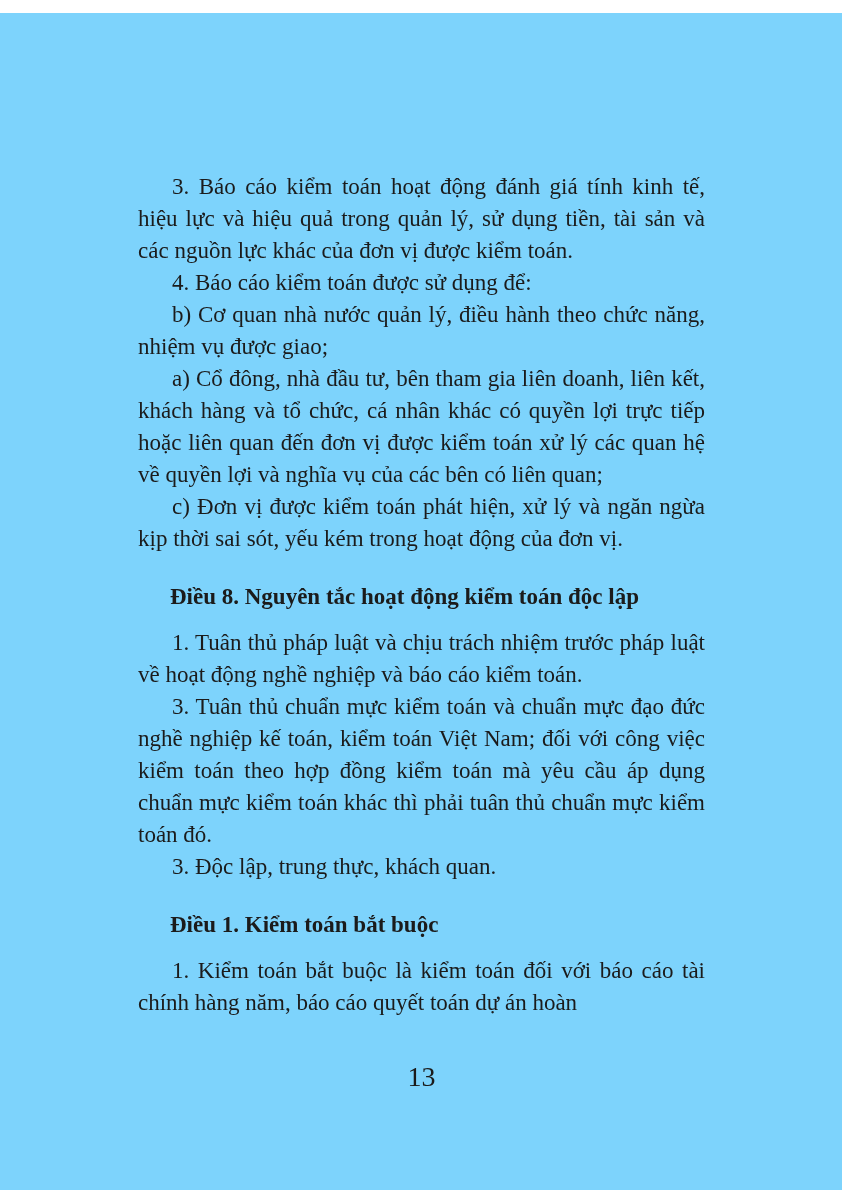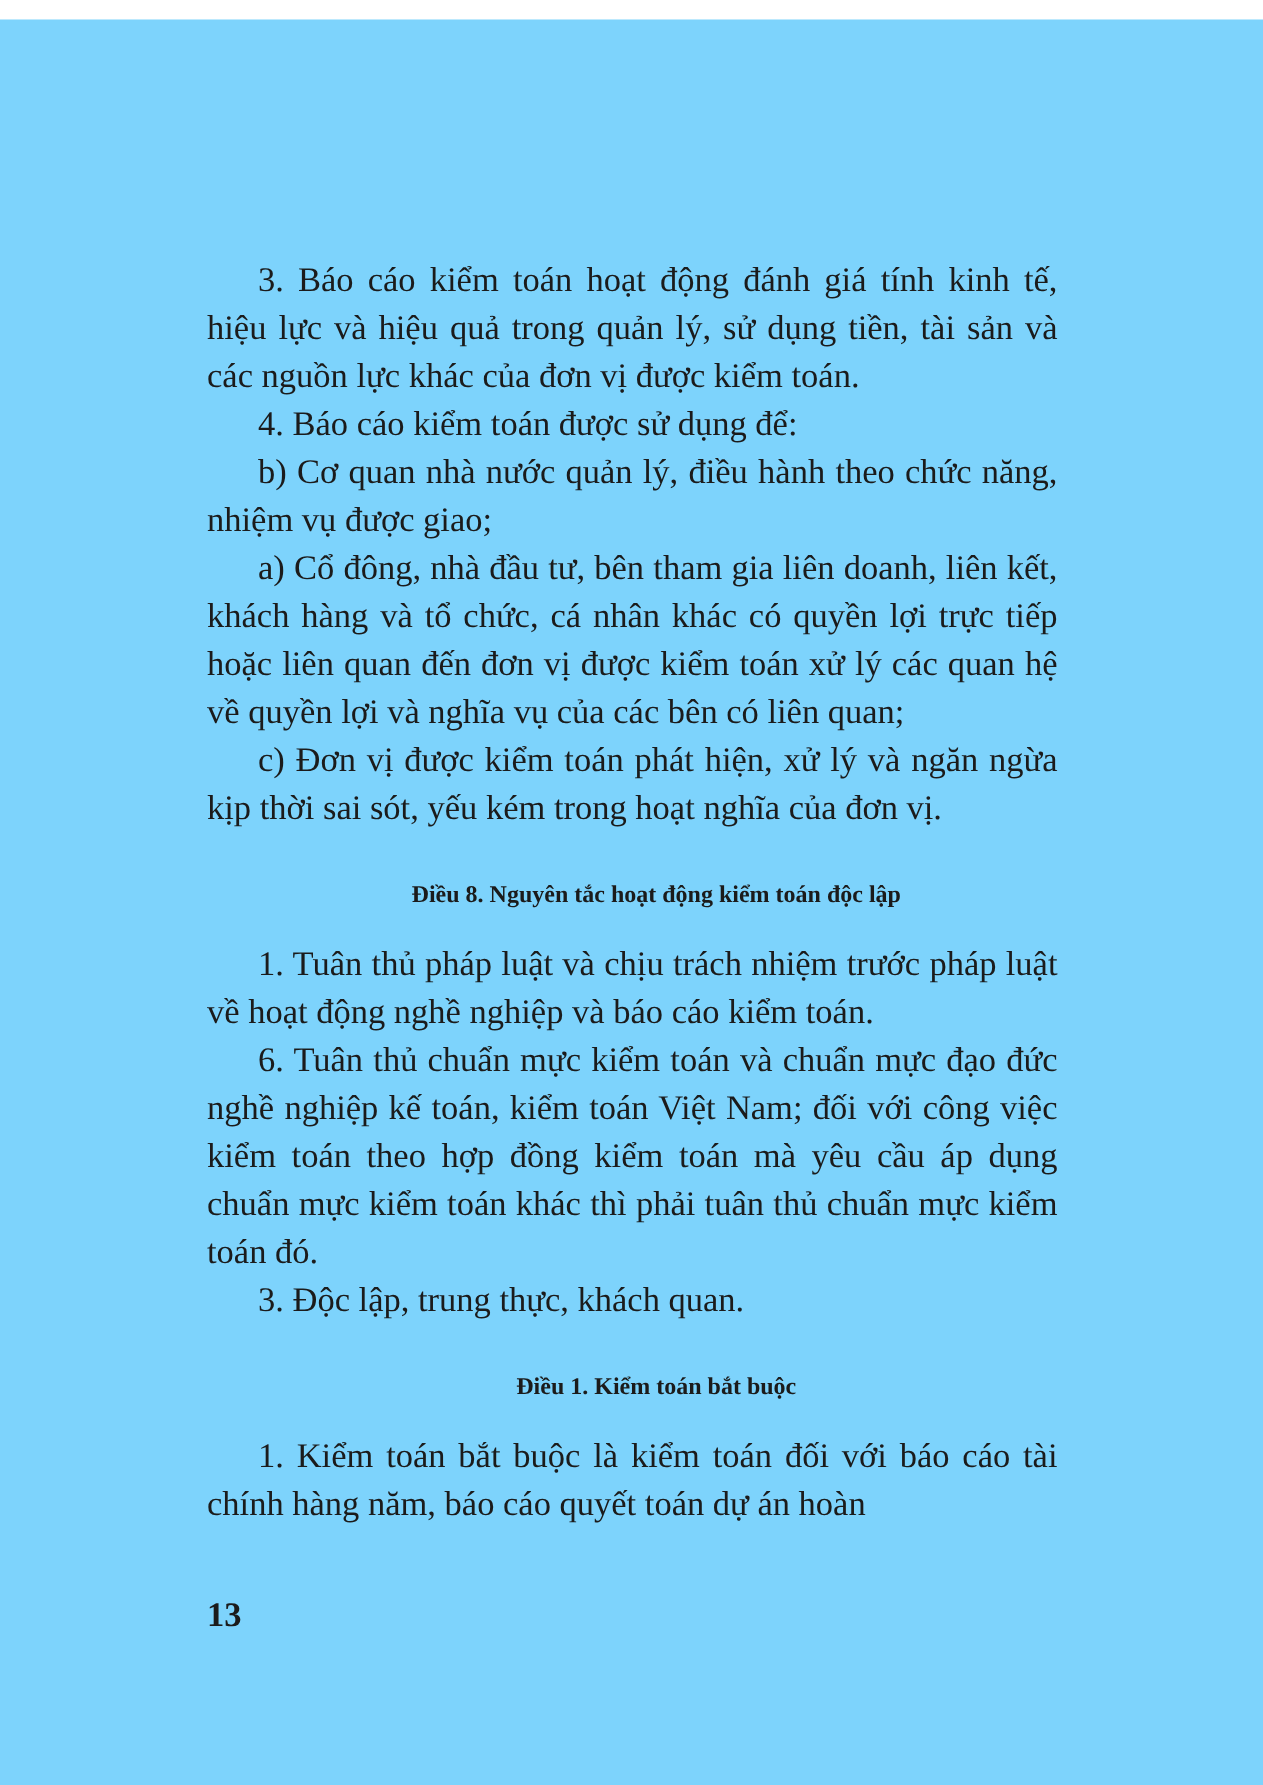--- a/index.html
+++ b/index.html
@@ -26,47 +26,46 @@
     line-height: 32px;
     text-align: justify;
   }
   .para {
     margin: 0;
     text-indent: 34px;
   }
   .heading {
     margin: 26px 0 14px 0;
     text-indent: 32px;
-    font-size: 16px;
+    font-size: 23px;
     line-height: 32px;
     font-weight: bold;
-    text-align: center;
+    text-align: left;
   }
   .page-number {
     position: absolute;
     left: 138px;
     width: 567px;
     top: 1048px;
-    text-align: left;
-    font-size: 23px;
+    text-align: center;
+    font-size: 28px;
     line-height: 32px;
-    font-weight: bold;
   }
 </style>
 </head>
 <body>
 
 <div class="page">
   <div class="content">
     <p class="para">3. Báo cáo kiểm toán hoạt động đánh giá tính kinh tế, hiệu lực và hiệu quả trong quản lý, sử dụng tiền, tài sản và các nguồn lực khác của đơn vị được kiểm toán.</p>
     <p class="para">4. Báo cáo kiểm toán được sử dụng để:</p>
     <p class="para">b) Cơ quan nhà nước quản lý, điều hành theo chức năng, nhiệm vụ được giao;</p>
     <p class="para">a) Cổ đông, nhà đầu tư, bên tham gia liên doanh, liên kết, khách hàng và tổ chức, cá nhân khác có quyền lợi trực tiếp hoặc liên quan đến đơn vị được kiểm toán xử lý các quan hệ về quyền lợi và nghĩa vụ của các bên có liên quan;</p>
-    <p class="para">c) Đơn vị được kiểm toán phát hiện, xử lý và ngăn ngừa kịp thời sai sót, yếu kém trong hoạt nghĩa của đơn vị.</p>
+    <p class="para">c) Đơn vị được kiểm toán phát hiện, xử lý và ngăn ngừa kịp thời sai sót, yếu kém trong hoạt động của đơn vị.</p>
     <h2 class="heading">Điều 8. Nguyên tắc hoạt động kiểm toán độc lập</h2>
     <p class="para">1. Tuân thủ pháp luật và chịu trách nhiệm trước pháp luật về hoạt động nghề nghiệp và báo cáo kiểm toán.</p>
-    <p class="para">6. Tuân thủ chuẩn mực kiểm toán và chuẩn mực đạo đức nghề nghiệp kế toán, kiểm toán Việt Nam; đối với công việc kiểm toán theo hợp đồng kiểm toán mà yêu cầu áp dụng chuẩn mực kiểm toán khác thì phải tuân thủ chuẩn mực kiểm toán đó.</p>
+    <p class="para">3. Tuân thủ chuẩn mực kiểm toán và chuẩn mực đạo đức nghề nghiệp kế toán, kiểm toán Việt Nam; đối với công việc kiểm toán theo hợp đồng kiểm toán mà yêu cầu áp dụng chuẩn mực kiểm toán khác thì phải tuân thủ chuẩn mực kiểm toán đó.</p>
     <p class="para">3. Độc lập, trung thực, khách quan.</p>
     <h2 class="heading">Điều 1. Kiểm toán bắt buộc</h2>
     <p class="para">1. Kiểm toán bắt buộc là kiểm toán đối với báo cáo tài chính hàng năm, báo cáo quyết toán dự án hoàn</p>
   </div>
   <div class="page-number">13</div>
 </div>
 
 </body></html>

